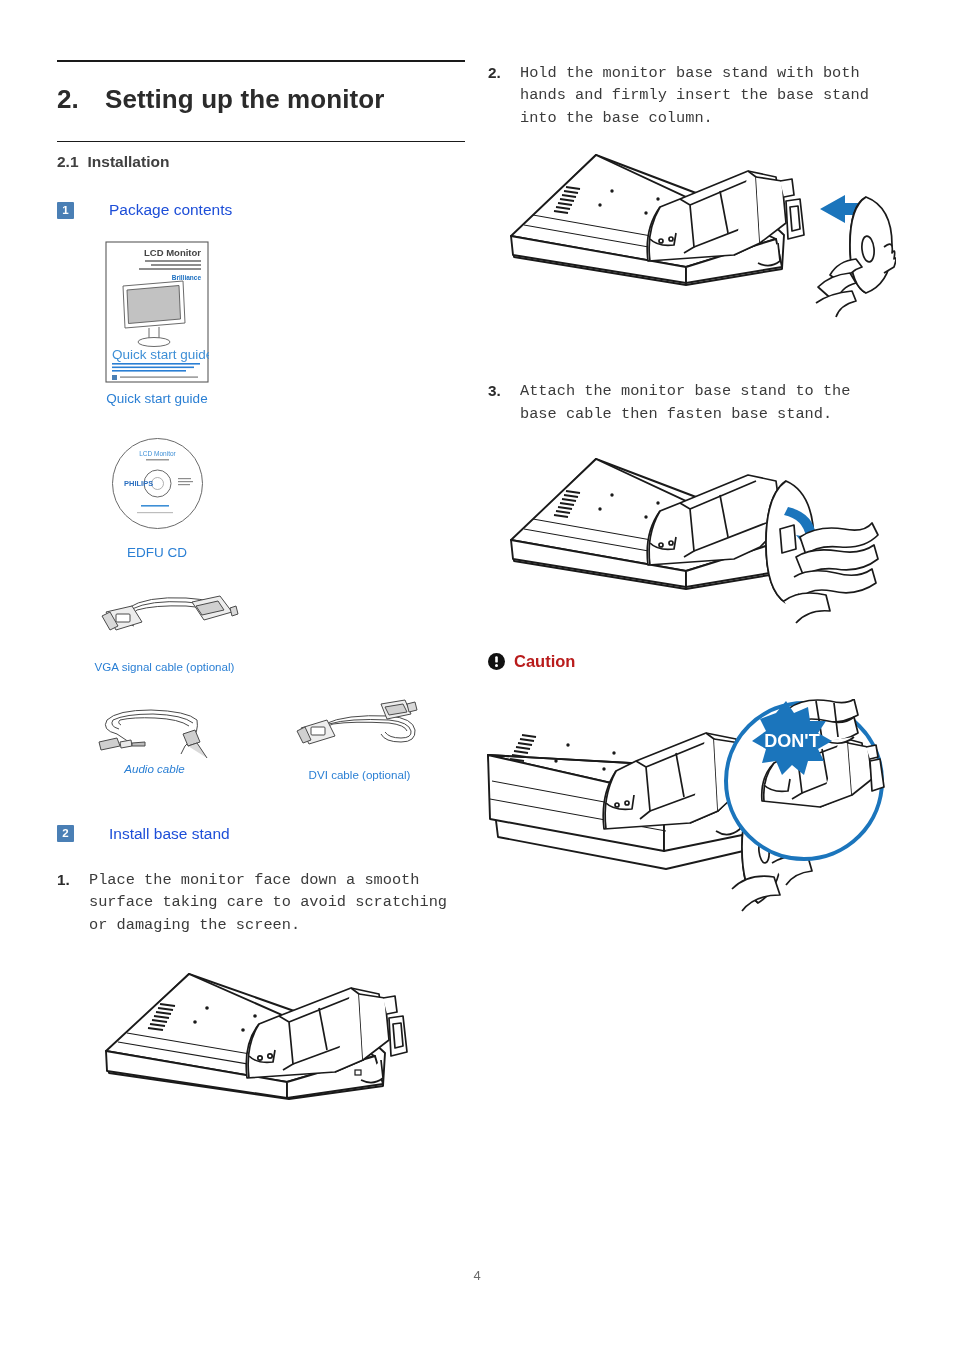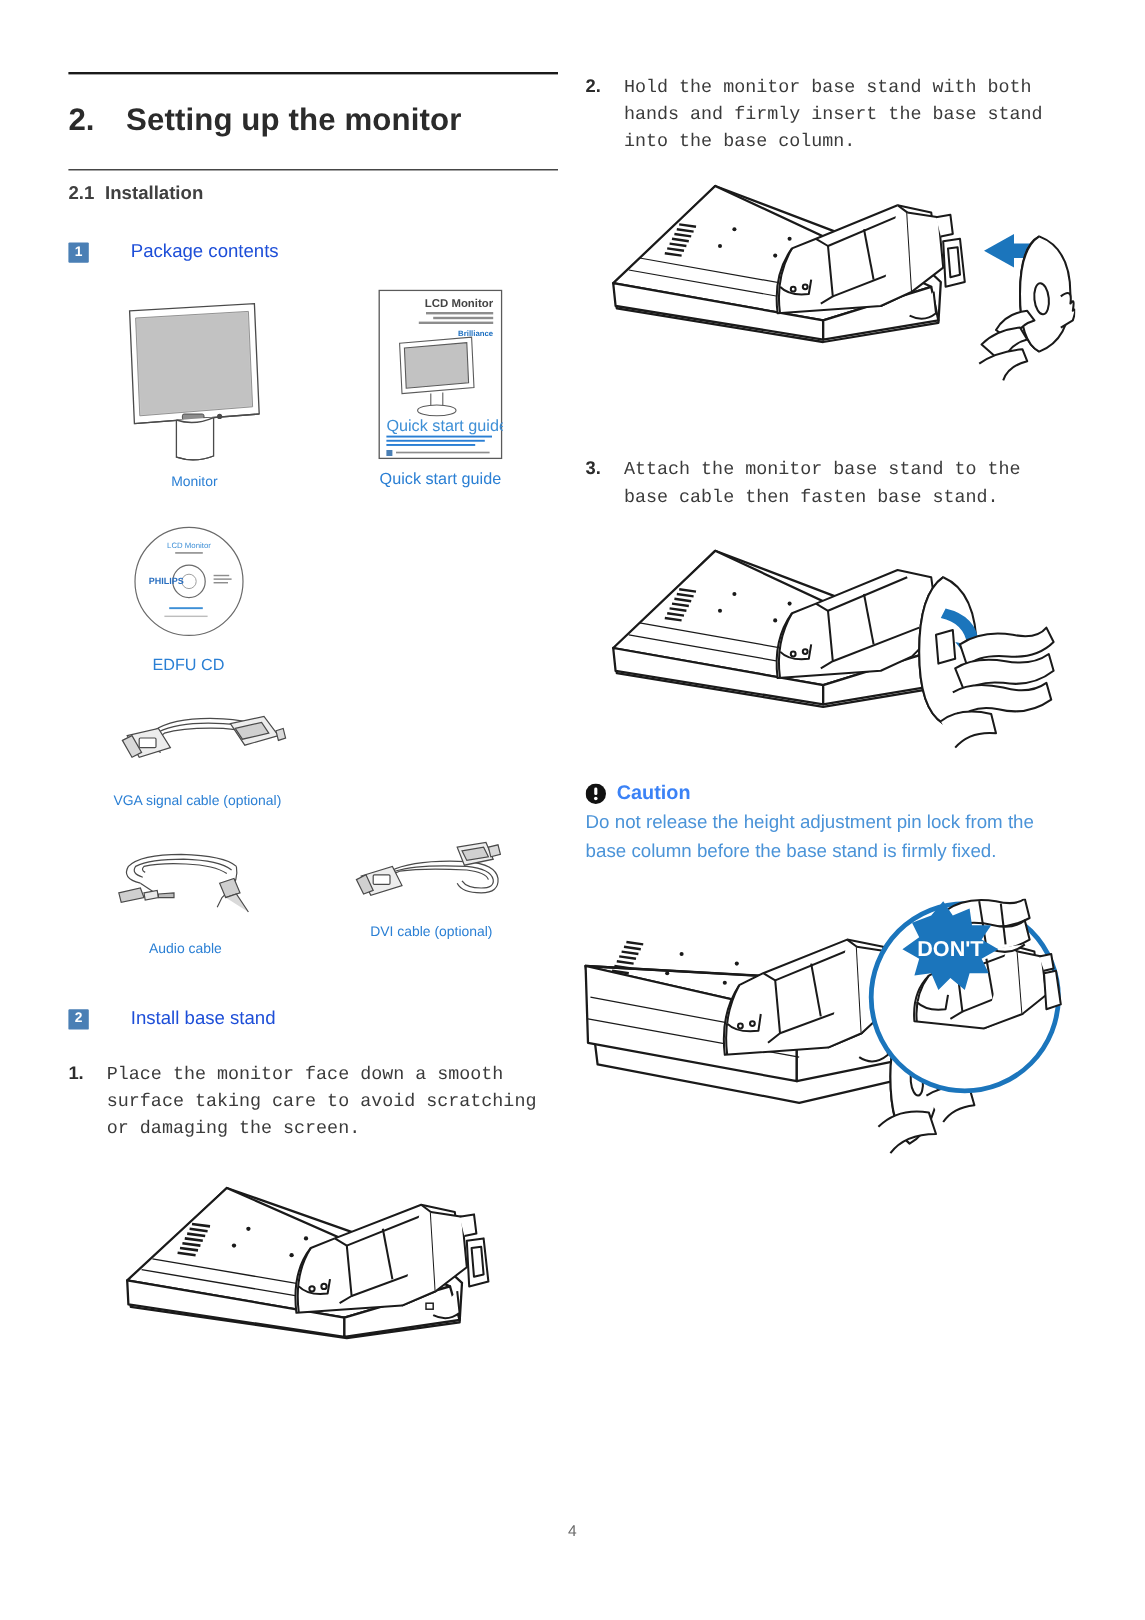--- a/index.html
+++ b/index.html
@@ -48,21 +48,21 @@
   .pkg-cell{text-align:center;}
   .cap{
     color:#2a7fd4;font-size:11.6px;margin-top:6px;line-height:1.25;
   }
   .cap.big{font-size:13.5px;}
 
   
   .caution-head{
     display:flex;align-items:center;gap:9px;margin-top:4px;
   }
-  .caution-head .ctitle{color:#3b82f6;font-size:16.5px;font-weight:700;}
+  .caution-head .ctitle{color:#b91c1c;font-size:16.5px;font-weight:700;}
   .caution-body{
     color:#4a93d8;font-size:15.6px;line-height:1.5;margin-top:3px;
   }
 
   
   .pagenum{
     position:absolute;left:0;right:0;top:1268px;text-align:center;
     font-size:13px;color:#6a6a6a;
   }
 
@@ -91,36 +91,20 @@
     </h2>
 
     <div class="subhead">
       <span class="numbadge">1</span>
       <span class="txt">Package contents</span>
     </div>
 
     <div class="pkg">
 
       <div class="pkg-row" style="margin-top:14px;">
-        <div class="pkg-cell" style="width:210px;padding-top:8px;">
-          <svg class="art" width="125" height="140" viewBox="0 0 125 140">
-            <g fill="none" stroke="#4a4a4a" stroke-width="1.1">
-              <path d="M8 10 L112 4 L116 96 L12 104 Z" fill="#fff"></path>
-              <path d="M13 16 L107 10.5 L110.5 90 L16.5 97.5 Z" fill="#c9c9c9" stroke="#8e8e8e" stroke-width=".8"></path>
-              <path d="M14 17 L106 11.5 L109.5 89 L17.5 96.5 Z" fill="#c2c2c2" stroke="none"></path>
-              <path d="M12 104 L116 96"></path>
-              <rect x="52" y="96" width="18" height="5" rx="1.5" fill="#8d8d8d" stroke="#4a4a4a" stroke-width=".8"></rect>
-              <circle cx="83" cy="98" r="1.6" fill="#4a4a4a"></circle>
-              <path d="M47 101 L47 132 Q62 137 78 131 L78 99" fill="#fff"></path>
-              <path d="M47 101 Q62 106 78 99"></path>
-              <path d="M47 132 Q62 137 78 131"></path>
-            </g>
-          </svg>
-          <div class="cap">Monitor</div>
-        </div>
 
         <div class="pkg-cell" style="width:200px;">
           <svg class="art" width="104" height="142" viewBox="0 0 104 142">
             <rect x="1" y="1" width="102" height="140" fill="#fff" stroke="#5a5a5a" stroke-width="1.1"></rect>
             <text x="96" y="15" text-anchor="end" font-family="Liberation Sans, sans-serif" font-size="9.5" font-weight="700" fill="#444">LCD Monitor</text>
             <g fill="#8d8d8d">
               <rect x="40" y="19" width="56" height="2"></rect>
                 <rect x="46" y="23" width="50" height="2"></rect>
               <rect x="34" y="27" width="62" height="2"></rect>
             </g>
@@ -197,21 +181,21 @@
               <path d="M34 27 Q30 25 33 22 Q46 19 68 20 Q92 21 102 28"></path>
               <path d="M30 36 L42 44"></path>
               <path d="M12 44 L30 40 L33 48 L14 52 Z" fill="#cfcfcf"></path>
               <path d="M33 44 L44 42 L45 48 L34 50 Z" fill="#e8e8e8"></path>
               <path d="M45 45 L58 44 L58 48 L45 48 Z" fill="#bcbcbc"></path>
               <path d="M110 22 Q112 34 104 42 L98 48 L94 56" stroke-width="1"></path>
               <path d="M96 36 L108 32 L113 44 L101 48 Z" fill="#cfcfcf"></path>
               <path d="M101 48 L110 45 L120 60" fill="#d9d9d9"></path>
             </g>
           </svg>
-          <div class="cap" style="margin-top:22px;">Audio cable</div>
+          <div class="cap" style="margin-top:2px;font-style:italic;">Audio cable</div>
         </div>
 
         <div class="pkg-cell" style="width:215px;">
           <svg class="art" width="150" height="68" viewBox="0 0 150 68">
             <g fill="none" stroke="#4a4a4a" stroke-width="1">
               <path d="M40 40 Q28 34 40 26 Q60 16 104 18 Q128 20 130 32 Q131 44 116 44 Q100 44 96 36"></path>
               <path d="M42 35 Q36 31 44 26 Q64 20 104 22 Q124 24 126 33 Q127 40 116 40 Q104 40 100 34"></path>
               <path d="M44 30 Q42 28 48 26 Q68 23 104 25 Q120 27 122 33"></path>
               <path d="M16 30 L42 22 L50 38 L24 46 Z" fill="#ededed"></path>
               <path d="M12 33 L20 29 L26 42 L18 45 Z" fill="#d0d0d0"></path>
@@ -403,21 +387,20 @@
     </svg>
 
     <div class="caution-head" style="margin-top:16px;">
       <svg width="17" height="17" viewBox="0 0 17 17">
         <circle cx="8.5" cy="8.5" r="8.5" fill="#111"></circle>
         <rect x="7.2" y="3.2" width="2.6" height="6.4" rx="1.2" fill="#fff"></rect>
         <circle cx="8.5" cy="12.4" r="1.5" fill="#fff"></circle>
       </svg>
       <span class="ctitle">Caution</span>
     </div>
-    <div class="caution-body">Do not release the height adjustment pin lock from the base column before the base stand is firmly fixed.</div>
 
     <svg style="margin:28px 0 0 -2px;" width="412" height="230" viewBox="0 0 412 230">
       <g fill="#fff" stroke="#1a1a1a" stroke-width="1.9" stroke-linejoin="round">
         <path d="M2 56 L12 138 L180 170 L266 150 L268 108 L230 74 L180 66 Z"></path>
         <path d="M2 56 L178 96 L258 78 L182 66 Z" fill="none"></path>
         <path d="M2 56 L4 120 L178 152 L178 96 Z"></path>
         <path d="M178 96 L178 152 L266 134 L258 78 Z"></path>
       </g>
       <g fill="none" stroke="#1a1a1a" stroke-width="1">
         <path d="M6 82 L188 116"></path>

